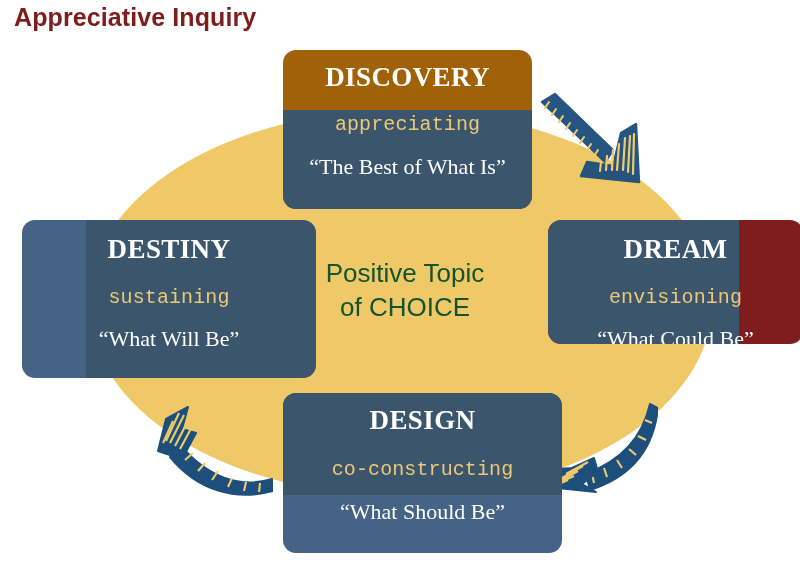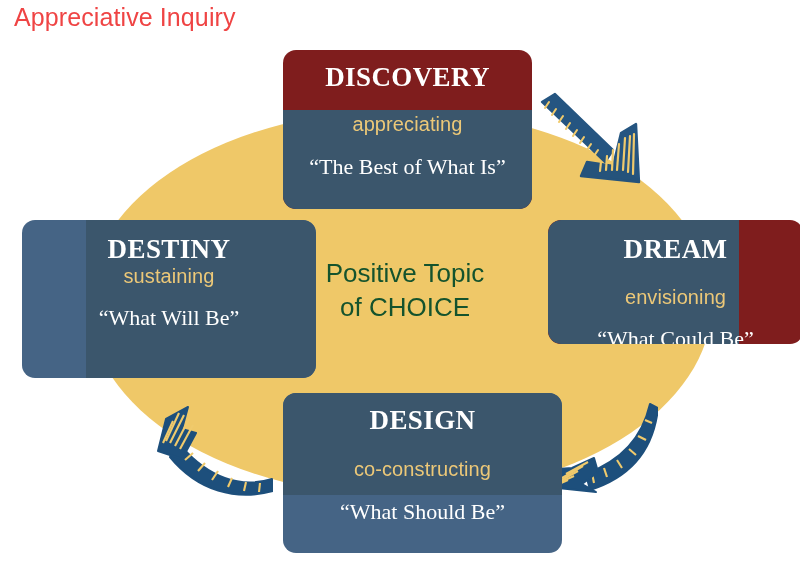--- a/index.html
+++ b/index.html
@@ -18,22 +18,22 @@
     overflow: hidden;
   }
 
   
   #title {
     position: absolute;
     left: 14px;
     top: 3px;
     font-family: "Liberation Sans", sans-serif;
     font-size: 25px;
-    font-weight: normal;
-    color: #ef4444;
+    font-weight: bold;
+    color: #7f1d1d;
     letter-spacing: 0.1px;
     white-space: nowrap;
   }
 
   
   #ellipse {
     position: absolute;
     left: 88px;
     top: 110px;
     width: 624px;
@@ -76,56 +76,56 @@
     z-index: 2;
   }
   .phase-title {
     font-family: "Liberation Serif", serif;
     font-weight: bold;
     font-size: 27px;
     color: #ffffff;
     letter-spacing: 0.4px;
   }
   .phase-verb {
-    font-family: Liberation Sans, sans-serif;
+    font-family: Liberation Mono, monospace;
     font-size: 20px;
     color: #ecc878;
     letter-spacing: 0.1px;
   }
   .phase-quote {
     font-family: "Liberation Serif", serif;
     font-weight: normal;
     font-size: 22px;
     color: #ffffff;
   }
 
   
   #box-discovery {
     left: 283px; top: 50px;
     width: 249px; height: 159px;
-    background: #7f1d1d;
+    background: #a16207;
   }
   #box-discovery .tint { top: 60px; bottom: 0; }
   #box-discovery .phase-title { margin-top: 12px; }
   #box-discovery .phase-verb { margin-top: 20px; }
   #box-discovery .phase-quote { margin-top: 18px; }
 
   
   #box-destiny {
     left: 22px; top: 220px;
     width: 294px; height: 158px;
     background: #456485;
   }
   #box-destiny .tint {
     left: 64px; right: 0; top: 0; bottom: 0;
     border-top-right-radius: 13px;
     border-bottom-right-radius: 13px;
   }
   #box-destiny .phase-title { margin-top: 14px; }
-  #box-destiny .phase-verb { }
+  #box-destiny .phase-verb { margin-top: 21px; }
   #box-destiny .phase-quote { margin-top: 17px; }
 
   
   #box-dream {
     left: 548px; top: 220px;
     width: 255px; height: 124px;
     background: #7f1d1d;
   }
   #box-dream .tint {
     left: 0; right: 64px; top: 0; bottom: 0;

